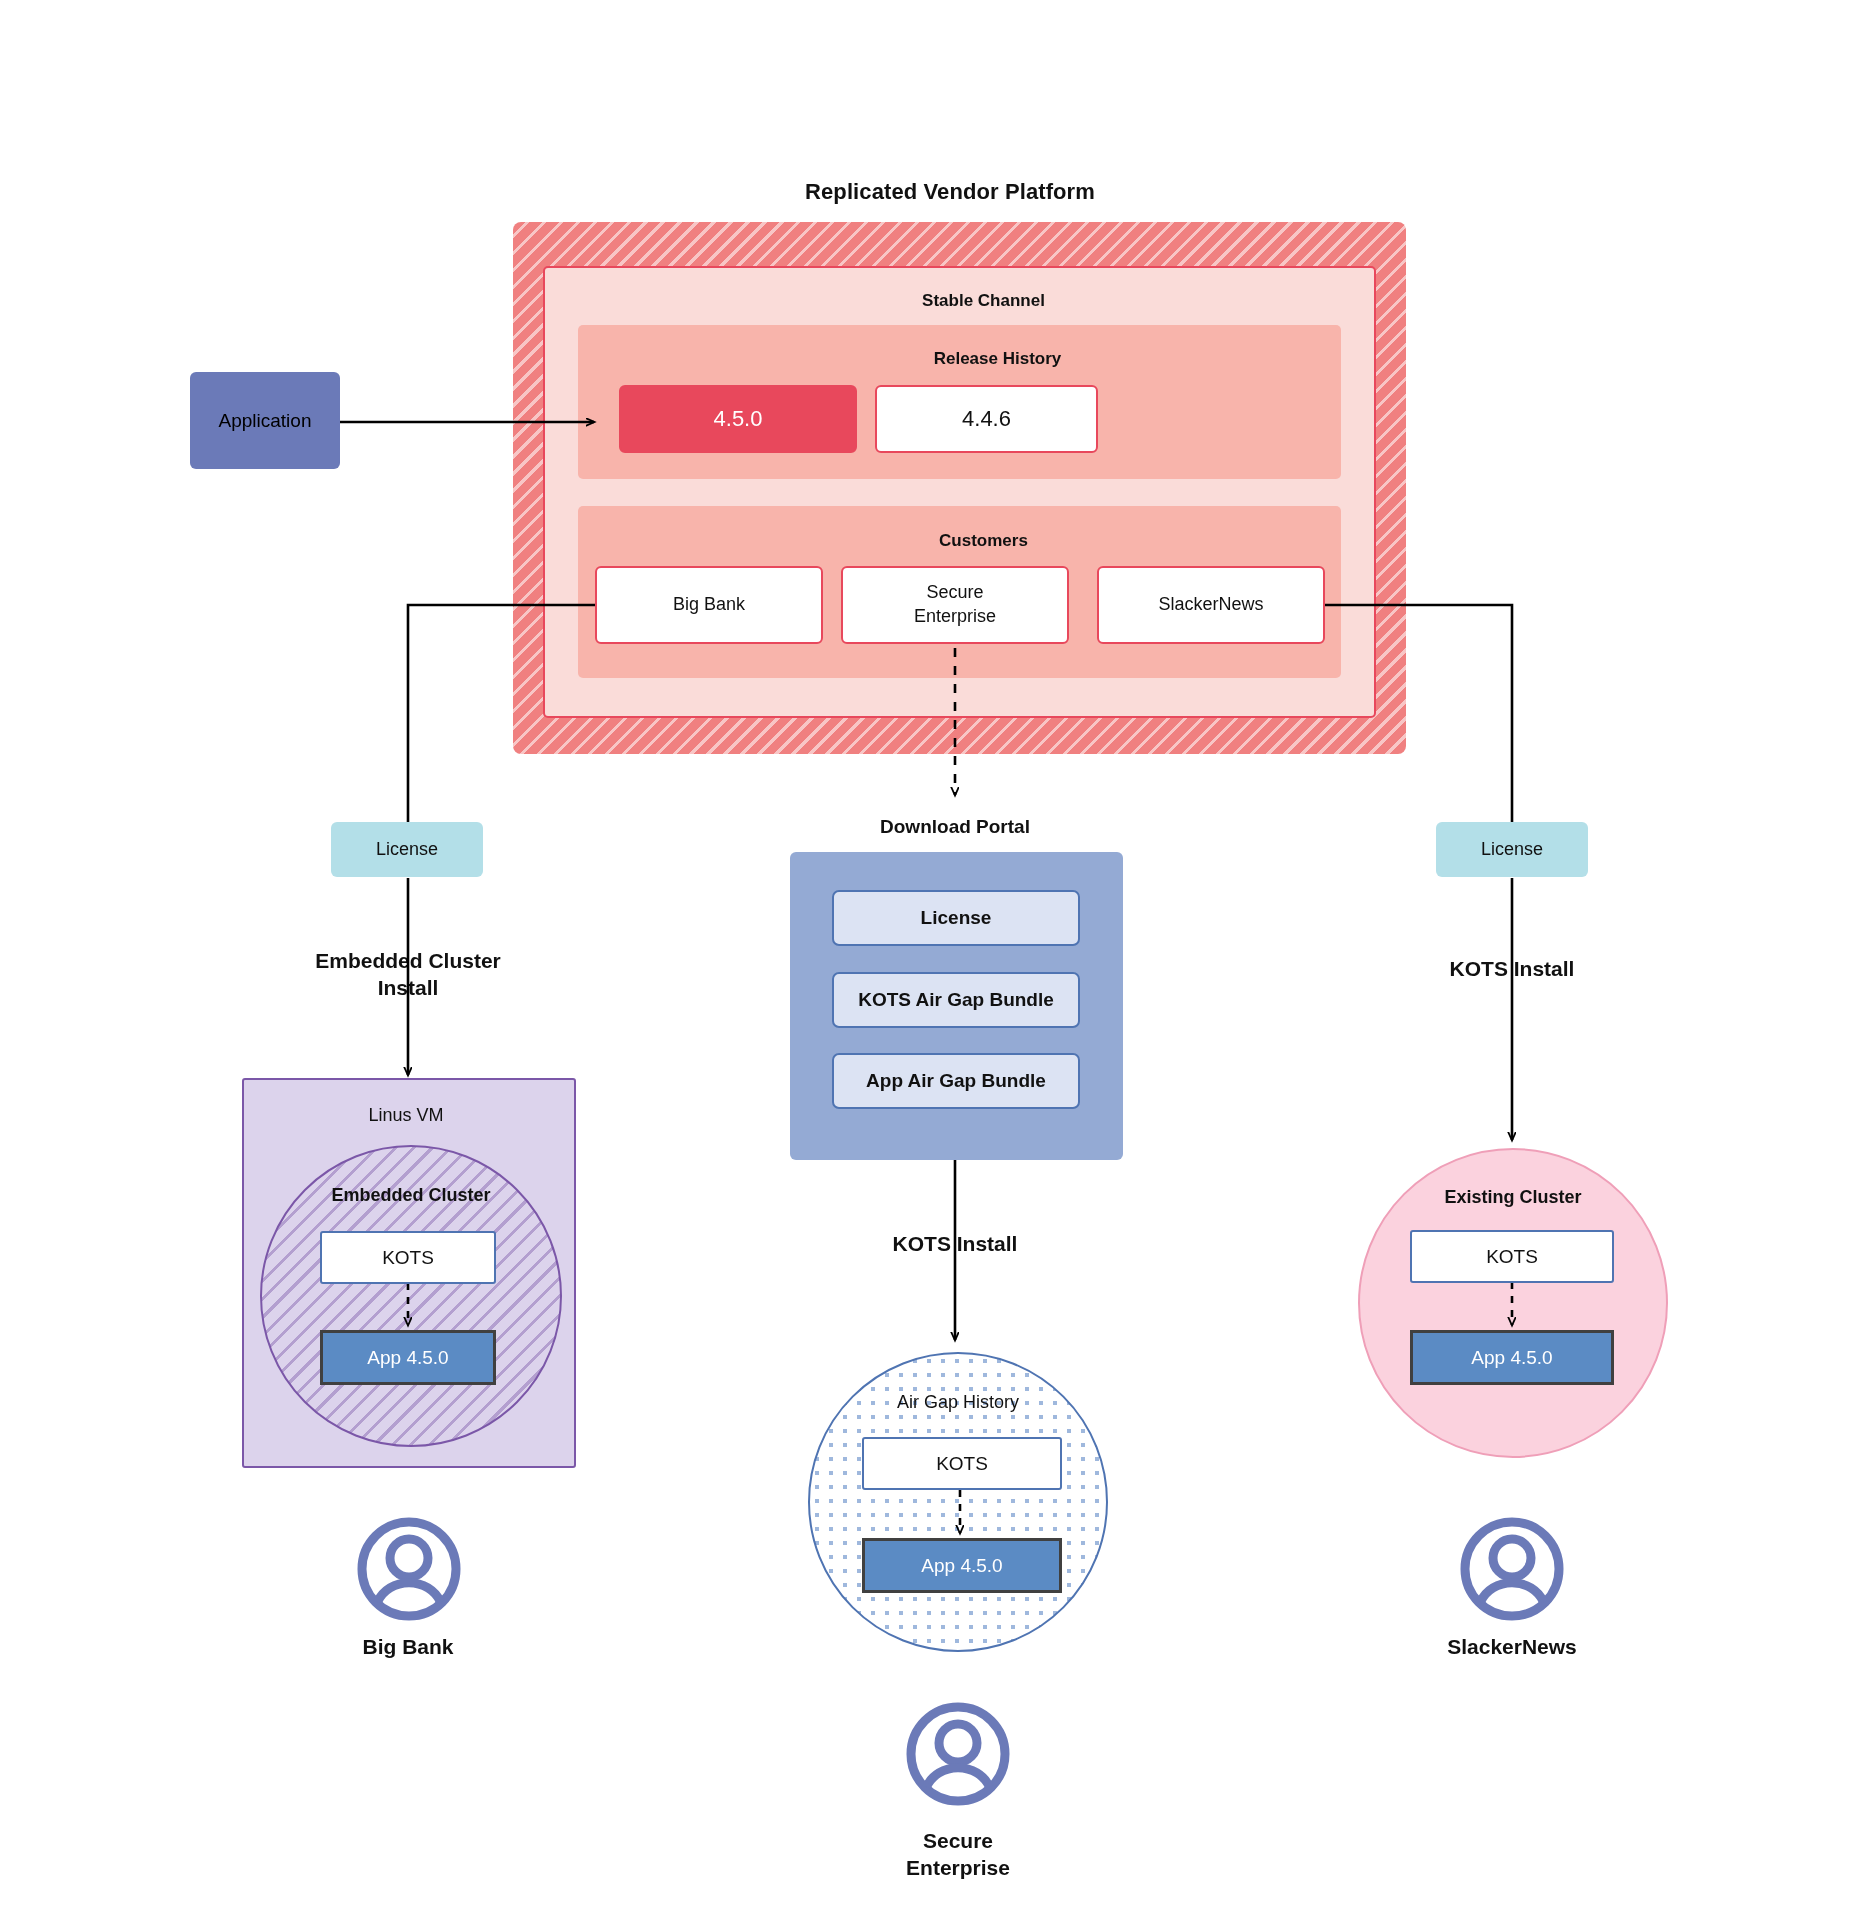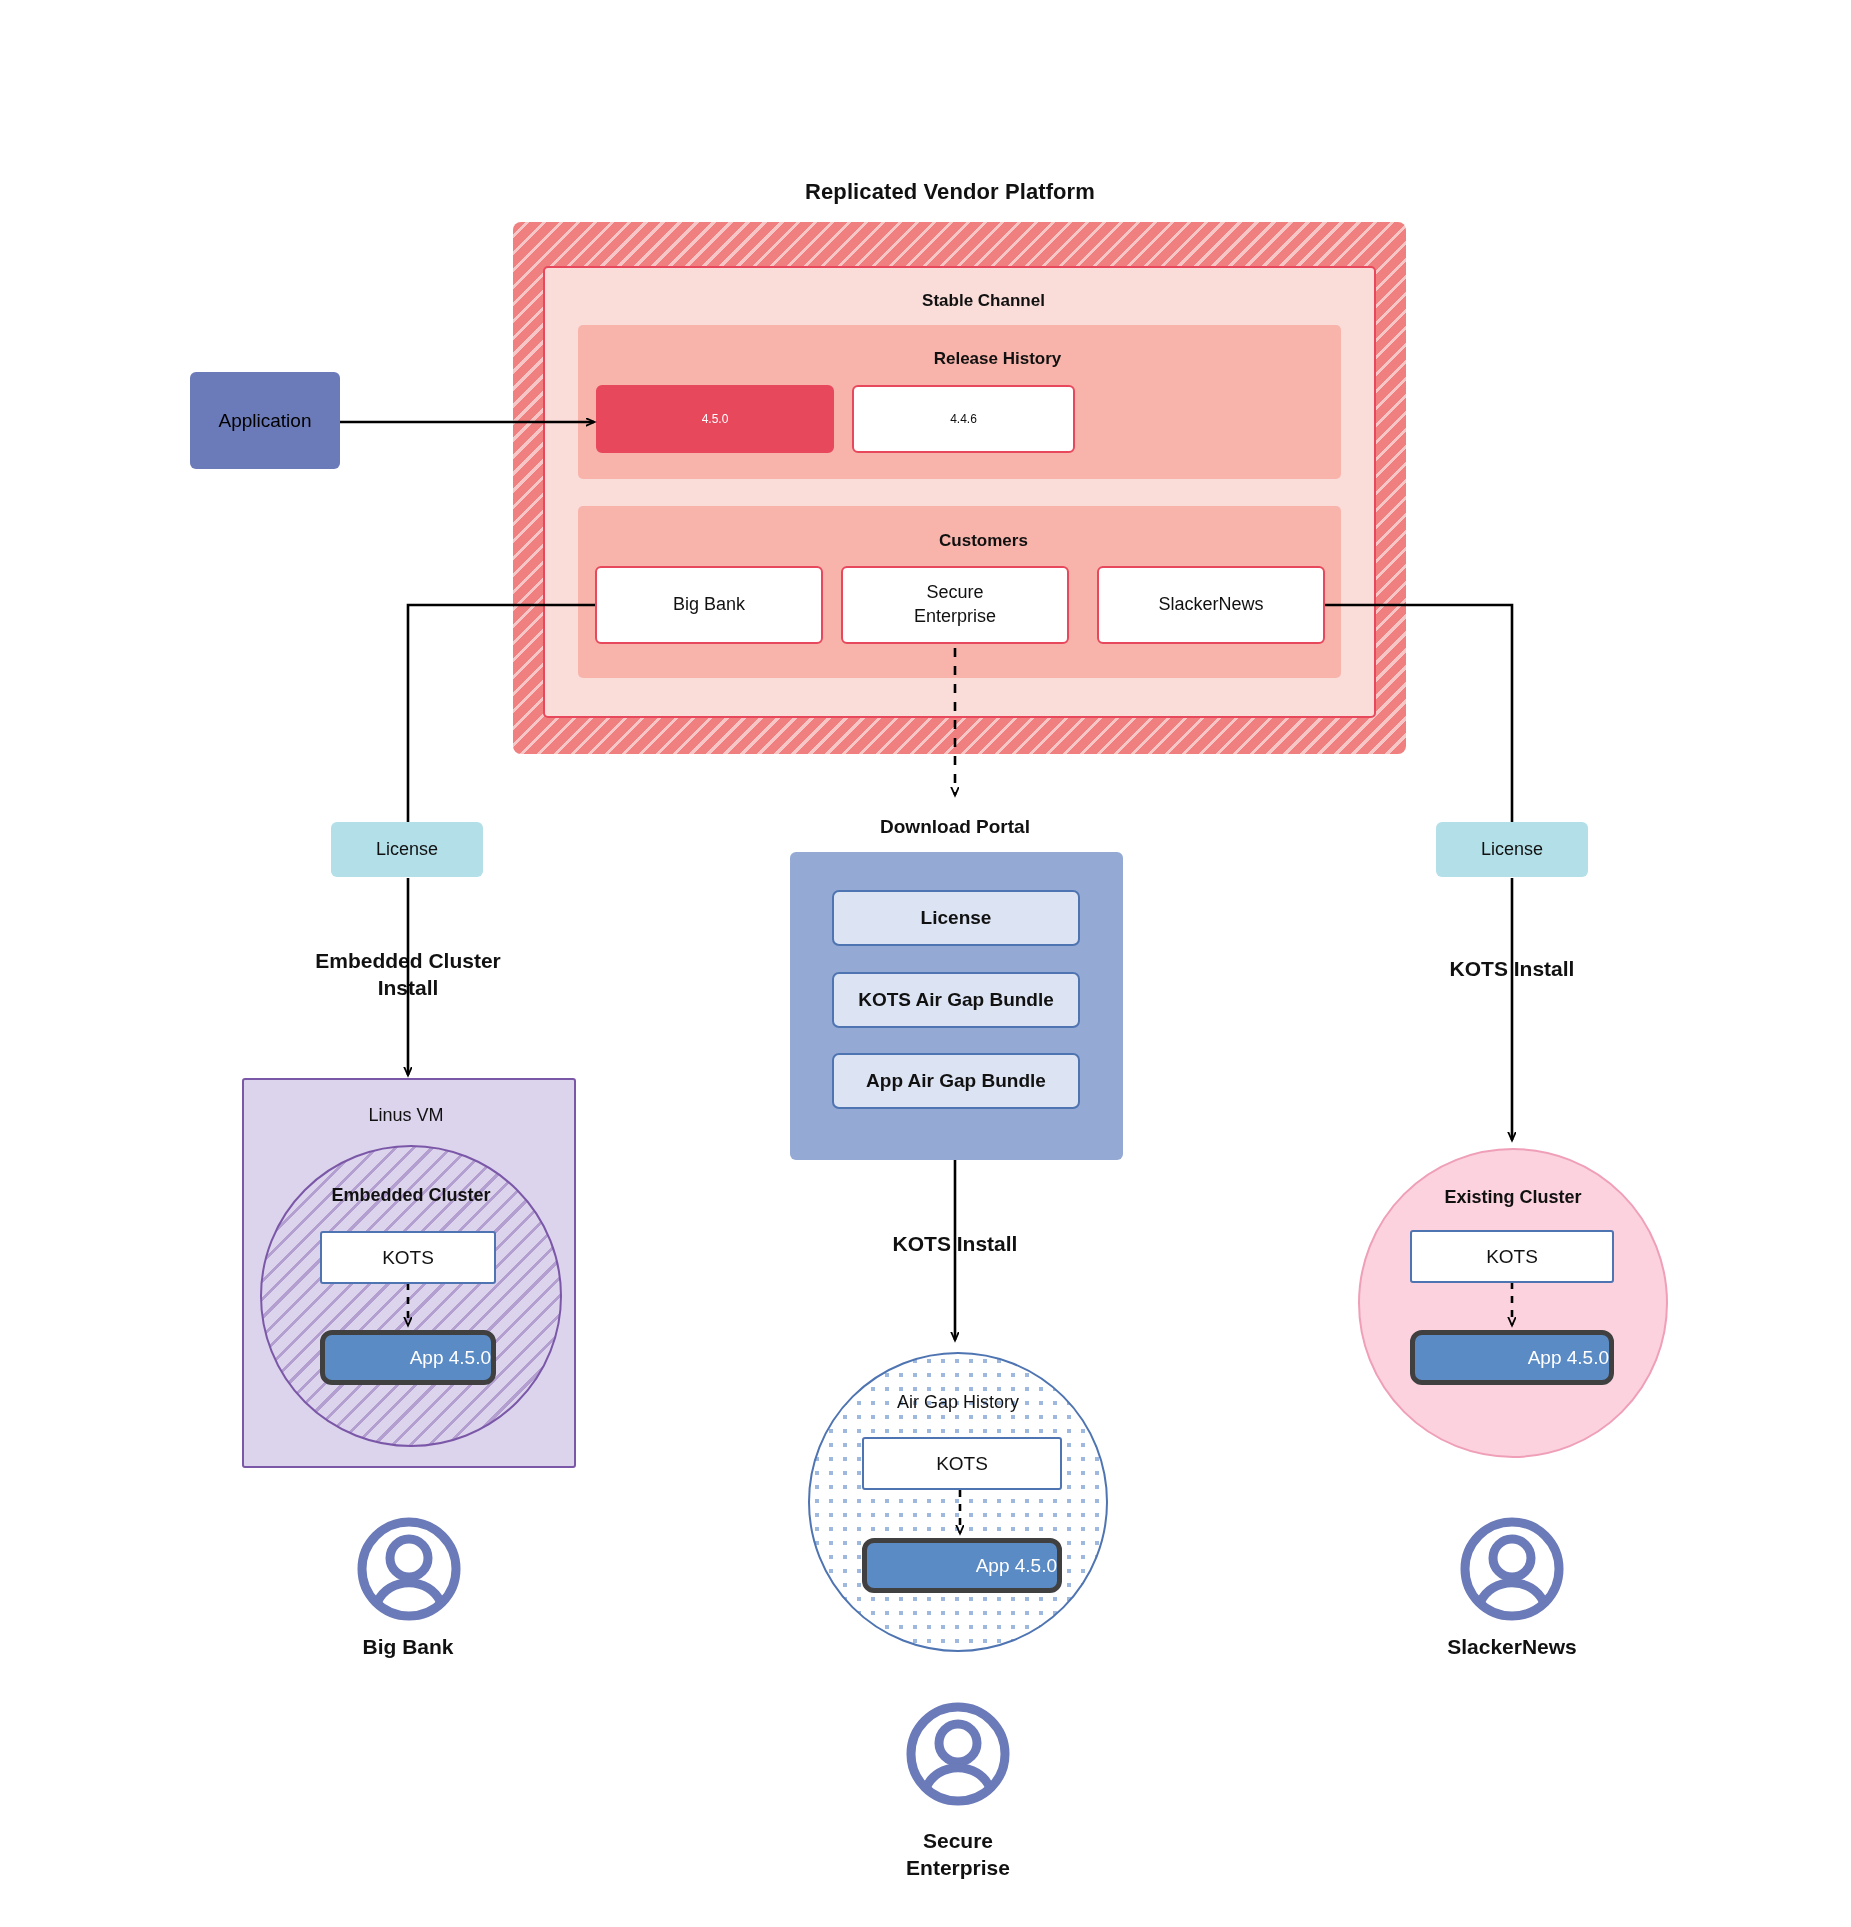--- a/index.html
+++ b/index.html
@@ -76,22 +76,23 @@
     border: 2px solid #e8485c;
     border-radius: 5px;
   }
   .subgroup {
     background: #f8b4ab;
     border-radius: 5px;
   }
   .release-chip {
     border-radius: 6px;
     border: 2px solid #e8485c;
-    font-size: 12px;
+    font-size: 22px;
     font-weight: 400;
+    margin-left: 23px;
   }
   .release-chip.current {
     background: #e8485c;
     border-color: #e8485c;
     color: #ffffff;
   }
   .release-chip.old {
     background: #ffffff;
     color: #111111;
   }
@@ -164,25 +165,24 @@
   }
   .kots-box {
     background: #ffffff;
     border: 2px solid #4f74b2;
     border-radius: 3px;
     font-size: 19px;
     color: #111111;
   }
   .appver-box {
     background: #5b8bc4;
-    border: 5px solid #404040;
-    border-radius: 12px;
+    border: 3px solid #404040;
+    border-radius: 0;
     font-size: 19px;
     color: #ffffff;
-    justify-content: flex-end;
   }
   .cluster-title {
     position: absolute;
     width: 100%;
     text-align: center;
     font-size: 18px;
     font-weight: 700;
     color: #111111;
   }
   .cluster-title.thin { font-weight: 400; }

